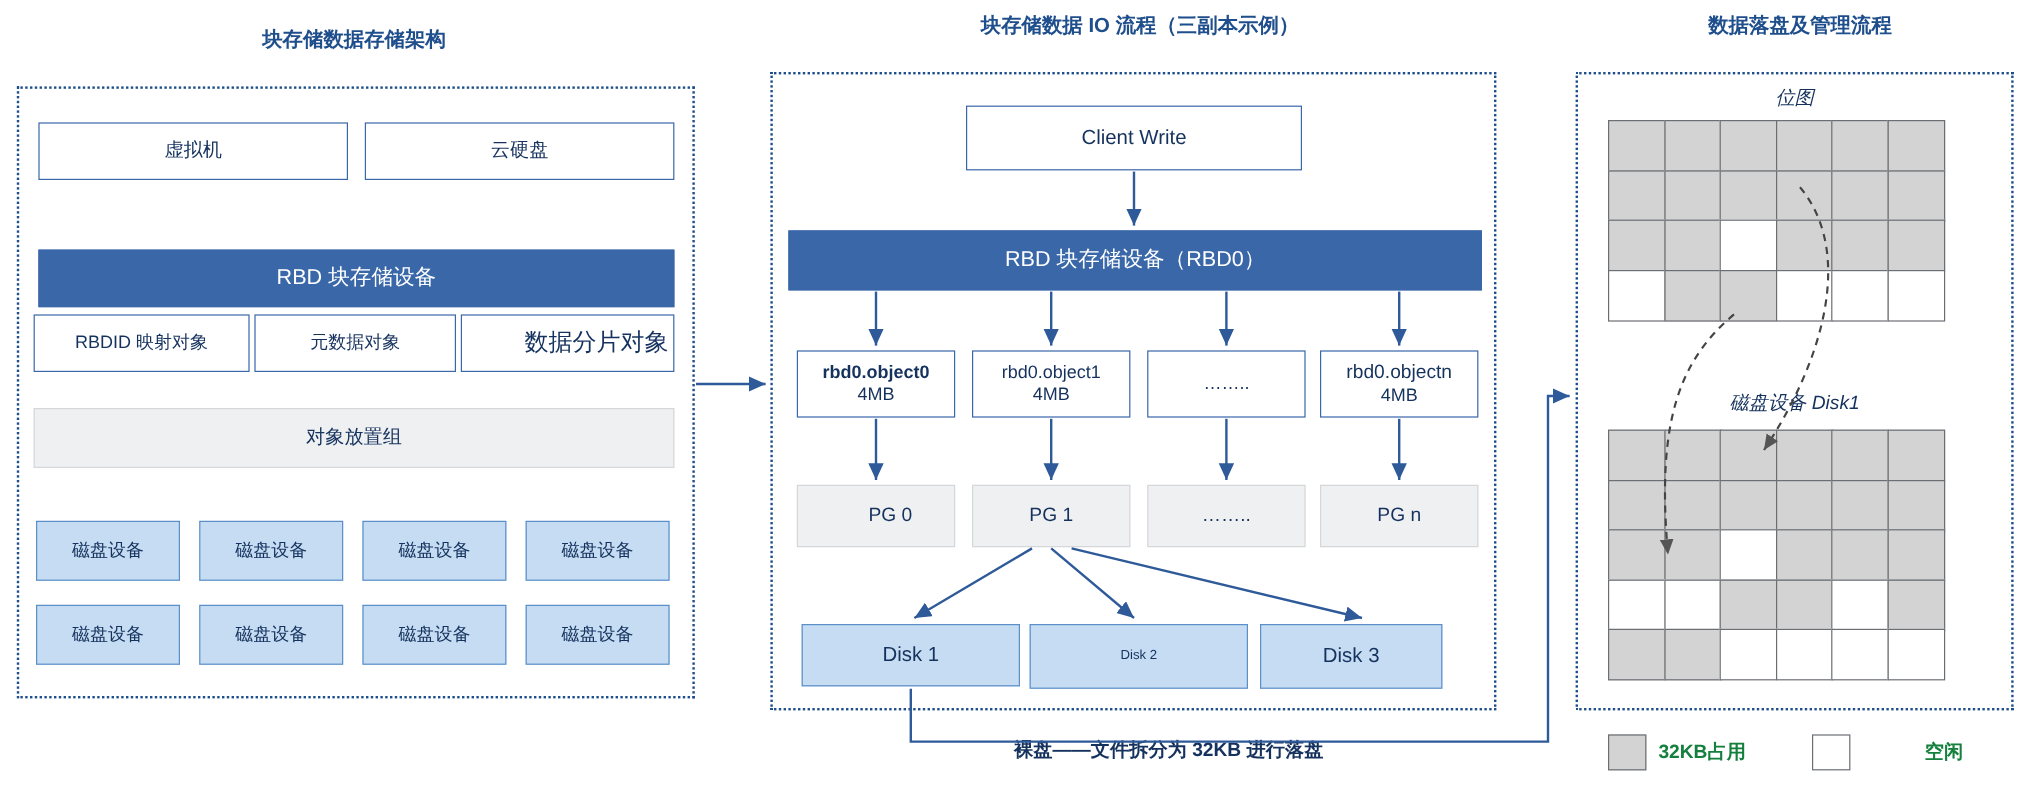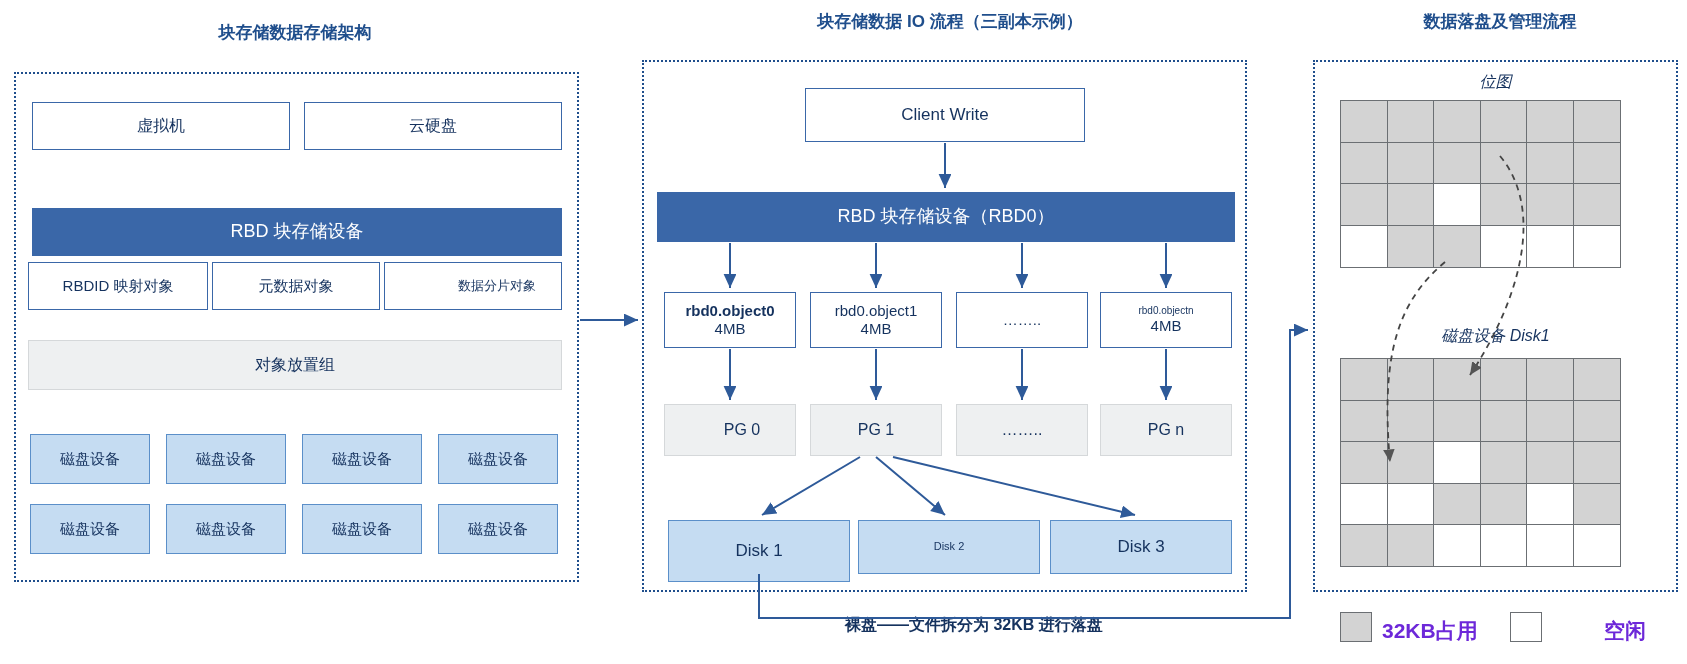--- a/index.html
+++ b/index.html
@@ -73,22 +73,22 @@
   }
   .grid-cell {
     position: absolute;
     box-sizing: border-box;
     border: 1.4px solid #6b6f73;
   }
   .cell-used { background: #d3d3d3; }
   .cell-free { background: #ffffff; }
   .legend-label {
     position: absolute;
-    font-size: 21px;
-    color: #6d28d9;
+    font-size: 16px;
+    color: #15803d;
     font-weight: bold;
     white-space: nowrap;
   }
   .sub-title {
     position: absolute;
     font-size: 16px;
     color: #15325e;
     text-align: center;
     white-space: nowrap;
     font-style: italic;
@@ -110,21 +110,21 @@
 
 <div class="dotted-panel" style="left:14px; top:72px; width:565px; height:510px;"></div>
 
 <div class="box box-white" style="left:32px; top:102px; width:258px; height:48px;">虚拟机</div>
 <div class="box box-white" style="left:304px; top:102px; width:258px; height:48px;">云硬盘</div>
 
 <div class="box box-dark" style="left:32px; top:186px; width:530px; height:48px;margin-top:22px;">RBD 块存储设备</div>
 
 <div class="box box-white" style="left:28px; top:262px; width:180px; height:48px; font-size:15px;">RBDID 映射对象</div>
 <div class="box box-white" style="left:212px; top:262px; width:168px; height:48px; font-size:15px;">元数据对象</div>
-<div class="box box-white" style="left:384px; top:262px; width:178px; height:48px; font-size:13px;padding-left:48px;">数据分片对象</div>
+<div class="box box-white" style="left:384px; top:262px; width:178px; height:48px; font-size:20px;padding-left:48px;">数据分片对象</div>
 
 <div class="box box-grey" style="left:28px; top:340px; width:534px; height:50px;">对象放置组</div>
 
 <div class="box box-lightblue" style="left:30px; top:434px; width:120px; height:50px; font-size:15px;">磁盘设备</div>
 <div class="box box-lightblue" style="left:166px; top:434px; width:120px; height:50px; font-size:15px;">磁盘设备</div>
 <div class="box box-lightblue" style="left:302px; top:434px; width:120px; height:50px; font-size:15px;">磁盘设备</div>
 <div class="box box-lightblue" style="left:438px; top:434px; width:120px; height:50px; font-size:15px;">磁盘设备</div>
 
 <div class="box box-lightblue" style="left:30px; top:504px; width:120px; height:50px; font-size:15px;">磁盘设备</div>
 <div class="box box-lightblue" style="left:166px; top:504px; width:120px; height:50px; font-size:15px;">磁盘设备</div>
@@ -142,32 +142,32 @@
   <span style="font-size:15px;">4MB</span>
 </div>
 <div class="box box-white multiline" style="left:810px; top:292px; width:132px; height:56px;">
   <span style="font-size:15px;">rbd0.object1</span>
   <span style="font-size:15px;">4MB</span>
 </div>
 <div class="box box-white multiline" style="left:956px; top:292px; width:132px; height:56px;">
   <span style="font-size:15px;">……..</span>
 </div>
 <div class="box box-white multiline" style="left:1100px; top:292px; width:132px; height:56px;">
-  <span style="font-size:10px;">rbd0.objectn</span>
+  <span style="font-size:16px;">rbd0.objectn</span>
   <span style="font-size:15px;">4MB</span>
 </div>
 
 <div class="box box-grey" style="left:664px; top:404px; width:132px; height:52px;padding-left:24px;">PG 0</div>
 <div class="box box-grey" style="left:810px; top:404px; width:132px; height:52px;">PG 1</div>
 <div class="box box-grey" style="left:956px; top:404px; width:132px; height:52px;">……..</div>
 <div class="box box-grey" style="left:1100px; top:404px; width:132px; height:52px;">PG n</div>
 
-<div class="box box-lightblue" style="left:668px; top:520px; width:182px; height:62px; font-size:17px;">Disk 1</div>
+<div class="box box-lightblue" style="left:668px; top:520px; width:182px; height:52px; font-size:17px;">Disk 1</div>
 <div class="box box-lightblue" style="left:858px; top:520px; width:182px; height:54px; font-size:11px;">Disk 2</div>
-<div class="box box-lightblue" style="left:1050px; top:520px; width:182px; height:54px; font-size:17px;">Disk 3</div>
+<div class="box box-lightblue" style="left:1050px; top:520px; width:152px; height:54px; font-size:17px;">Disk 3</div>
 
 <div class="caption" style="left:845px; top:615px;">裸盘——文件拆分为 32KB 进行落盘</div>
 
 <div class="dotted-panel" style="left:1313px; top:60px; width:365px; height:532px;"></div>
 
 <div class="sub-title" style="left:1313px; top:72px; width:365px;">位图</div>
 <div class="sub-title" style="left:1313px; top:326px; width:365px;">磁盘设备 Disk1</div>
 
 <div id="bitmap-grid" style="position:absolute; left:1340px; top:100px; width:306px; height:178px;">
     <div class="grid-cell cell-used" style="left: 0px; top: 0px; width: 48px; height: 43px;"></div>

